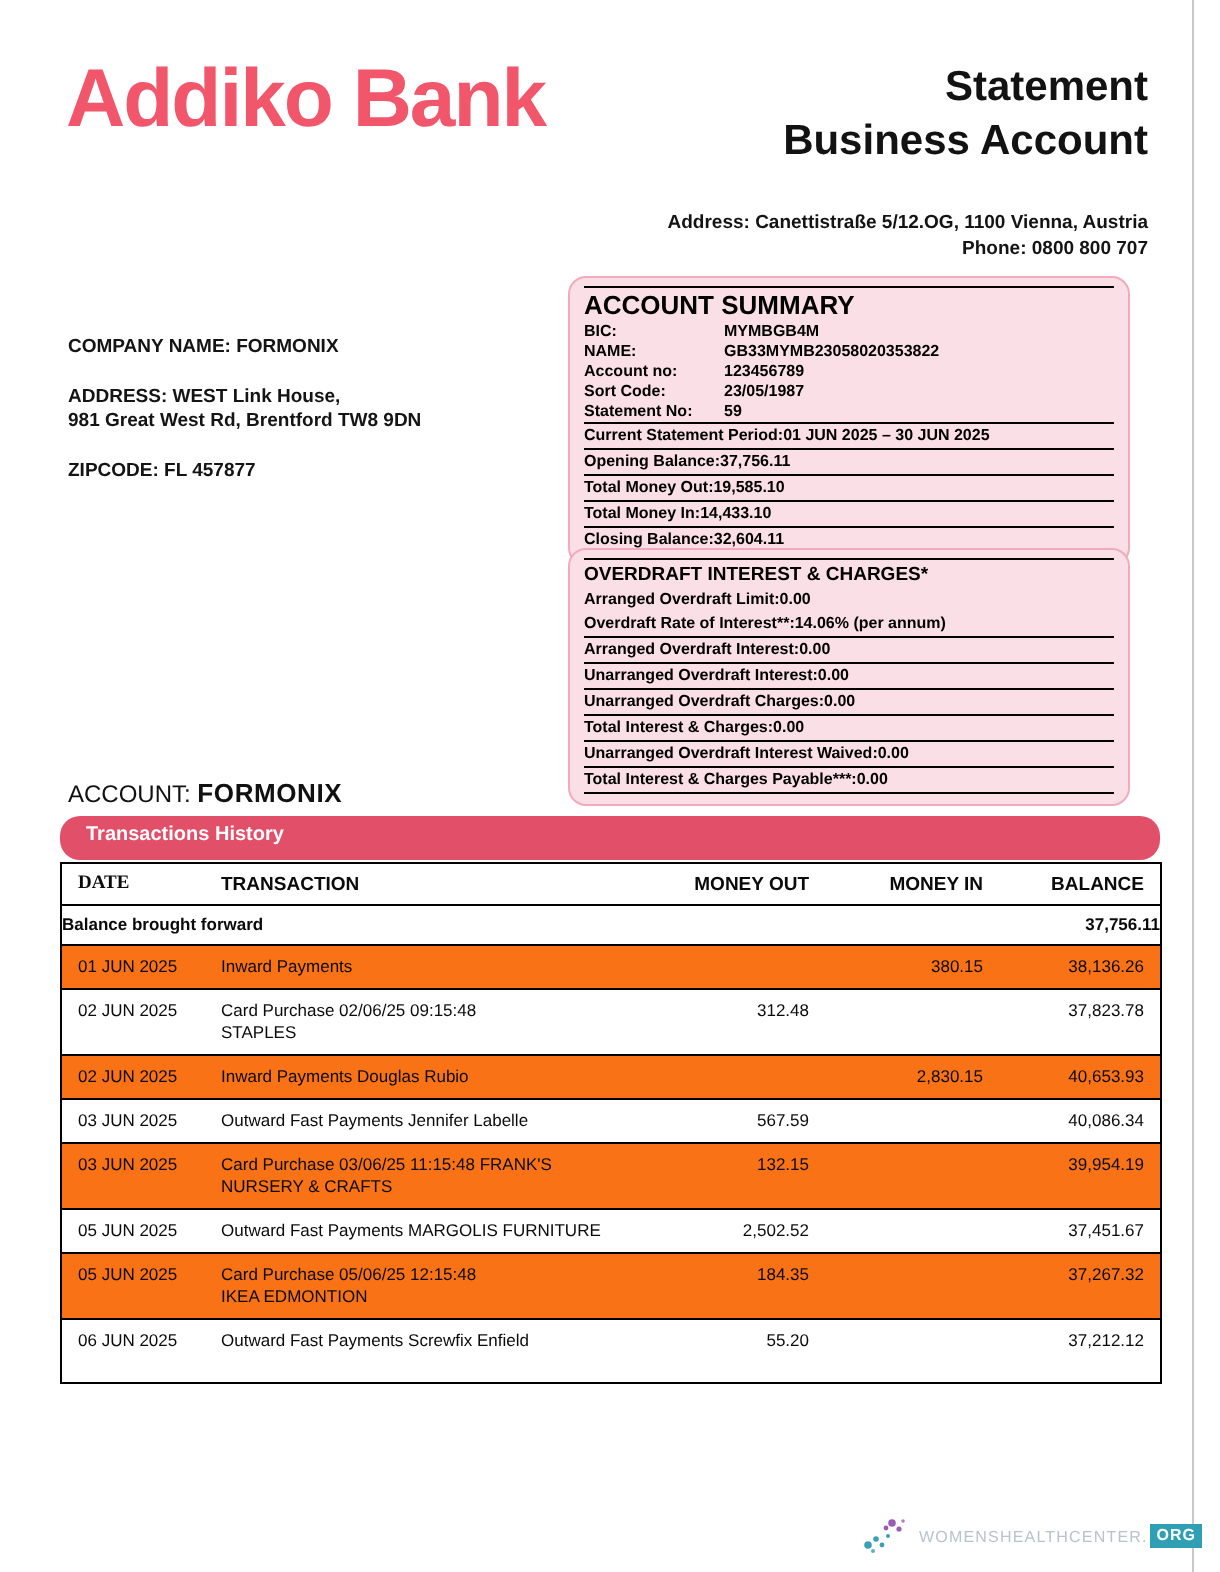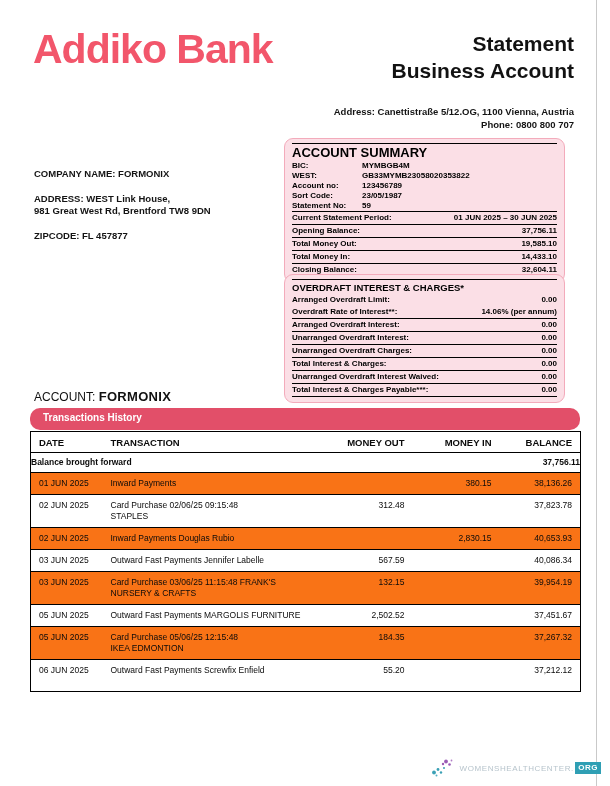--- a/index.html
+++ b/index.html
@@ -27,21 +27,21 @@
   
   .pinkbox { position:absolute; left:284px; width:281px; background:#fbdfe6;
              border:1px solid #f3abbb; border-radius:9px; padding:4px 7px 5px 7px; }
   .box-summary  { top:138px; }
   .box-overdraft{ top:274px; }
   .rule { border-top:1px solid #000; }
   .box-title-lg { font-size:13px; font-weight:bold; letter-spacing:0; padding:1px 0 1px 0; }
   .box-title-sm { font-size:9.5px; font-weight:bold; padding:2px 0 1px 0; }
   .s-field { display:flex; font-size:8px; line-height:10px; font-weight:bold; }
   .s-field .s-label { width:70px; flex:none; }
-  .s-flat, .s-row { display:flex; justify-content:space-between; font-size:8px;
+  .s-flat, .s-row { display:flex; font-size:8px;
                     line-height:10px; font-weight:bold; padding:1px 0; }
   .s-row { border-top:1px solid #000; }
   .s-end { border-bottom:1px solid #000; }
 
   
   .account-line { position:absolute; left:34px; top:389px; font-size:12px; color:#111; }
   .account-line .acct-name { font-weight:bold; font-size:13px; letter-spacing:0.3px; }
   .txn-banner { position:absolute; left:30px; top:408px; width:550px; height:22px;
                 background:#e24f69; border-radius:10px; color:#fff; font-size:10px;
                 font-weight:bold; line-height:19px; padding-left:13px; }
@@ -52,21 +52,21 @@
                font-size:8.5px; line-height:11px; color:#0b0b0b; }
   .txn-table col.c-date{width:75px;} .txn-table col.c-desc{width:230px;}
   .txn-table col.c-out{width:75px;}  .txn-table col.c-in{width:85px;}
   .txn-table col.c-bal{width:85px;}
   .txn-table th { font-size:9.5px; font-weight:bold; text-align:left;
                   padding:5px 0 4px 0; border-bottom:1px solid #000; }
   .txn-table th.num, .txn-table td.num { text-align:right; }
   .txn-table td { padding:5px 0 5px 0; vertical-align:top; }
   .txn-table tr { border-top:1px solid #000; }
   .txn-table .cell-date { padding-left:8px; }
-  .txn-table th.cell-date { padding-left:8px; }
+  .txn-table th.cell-date { padding-left:8px;font-family:Liberation Serif, serif; }
   .txn-table .cell-desc { padding-left:5px; }
   .txn-table th.cell-desc { padding-left:5px; }
   .txn-table .cell-out { padding-right:6px; }
   .txn-table .cell-in  { padding-right:4px; }
   .txn-table .cell-bal { padding-right:8px; }
   .txn-table tr.pink { background:#f97316; }
   .txn-table tr.bf td { font-weight:bold; padding:4px 0; }
   .txn-table tr.last td { padding-bottom:15px; }
 
   
@@ -103,21 +103,21 @@
 
   <div class="pinkbox box-summary">
     <div class="rule"></div>
     <div class="box-title-lg">ACCOUNT SUMMARY</div>
     <div>
         <div class="s-field">
           <span class="s-label">BIC:</span>
           <span class="s-value">MYMBGB4M</span>
         </div>
         <div class="s-field">
-          <span class="s-label">WEST:</span>
+          <span class="s-label">NAME:</span>
           <span class="s-value">GB33MYMB23058020353822</span>
         </div>
         <div class="s-field">
           <span class="s-label">Account no:</span>
           <span class="s-value">123456789</span>
         </div>
         <div class="s-field">
           <span class="s-label">Sort Code:</span>
           <span class="s-value">23/05/1987</span>
         </div>

